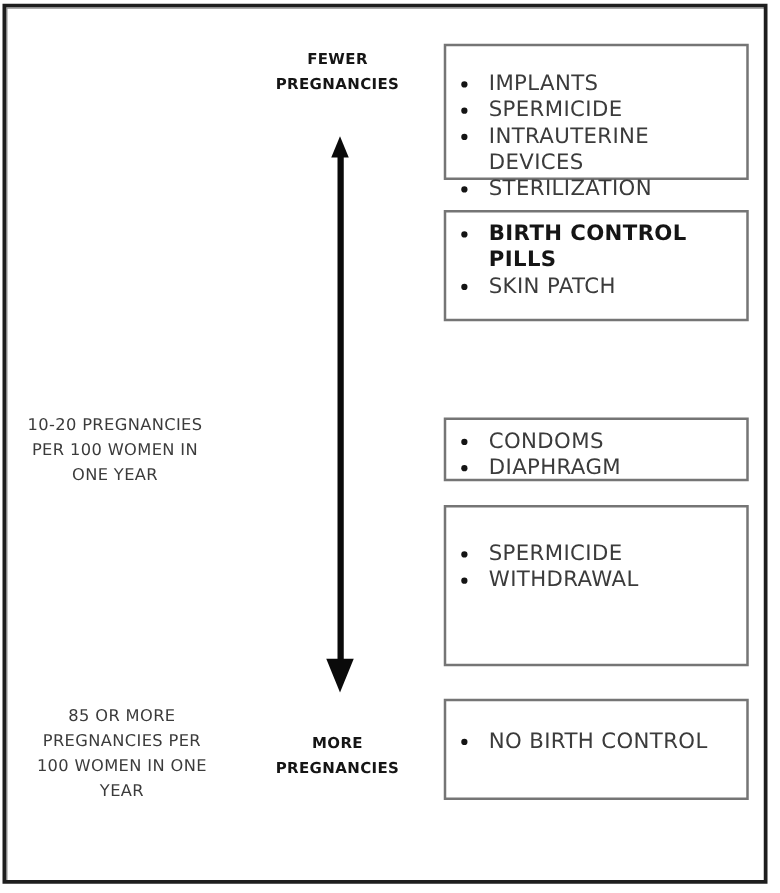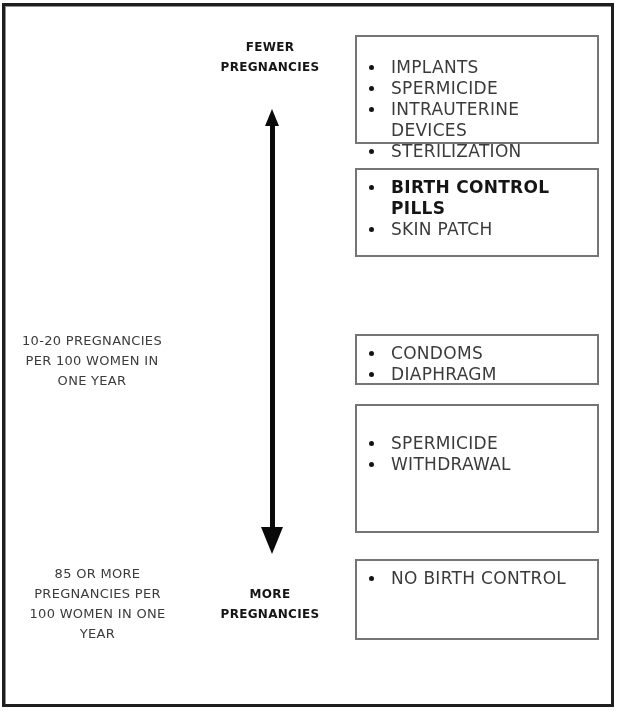--- a/index.html
+++ b/index.html
@@ -68,21 +68,21 @@
   
   .method-box {
     position: absolute; left: 355px; width: 244px;
     border: 2px solid #757575;
     background: #ffffff;
   }
   .mb-1 { top: 35px;  height: 109px; padding-top: 20px; }
   .mb-2 { top: 168px; height: 89px;  padding-top: 7px;  }
   .mb-3 { top: 303px; height: 51px;  padding-top: 7px; margin-top: 31px;  }
   .mb-4 { top: 404px; height: 129px; padding-top: 27px; }
-  .mb-5 { top: 559px; height: 81px;  padding-top: 7px; }
+  .mb-5 { top: 559px; height: 81px;  padding-top: 22px; }
 
   .item { display: flex; align-items: flex-start; padding-left: 12px; }
   .bullet {
     flex: 0 0 auto;
     width: 5px; height: 5px; border-radius: 50%;
     background: #141414;
     margin-top: 8px; margin-right: 17px;
   }
   .item-text {
     color: #3b3b3b;

